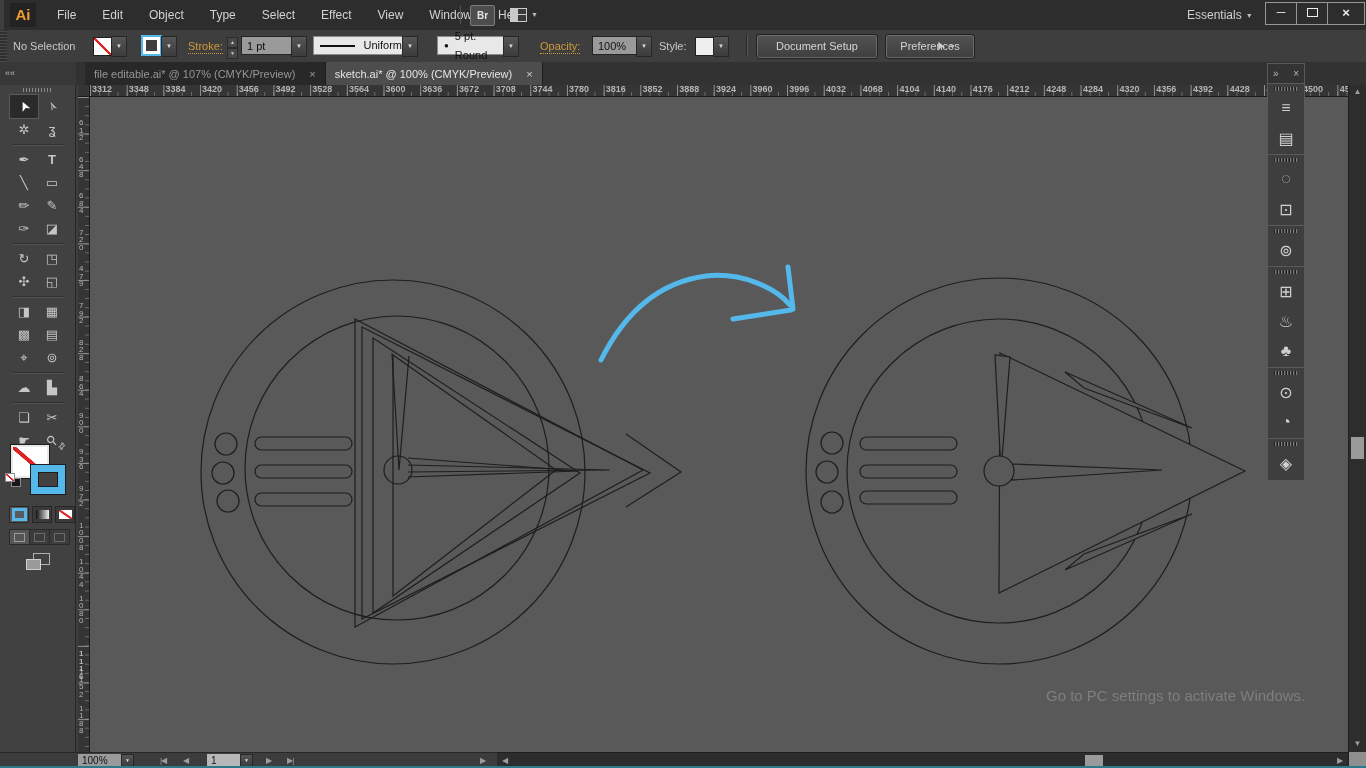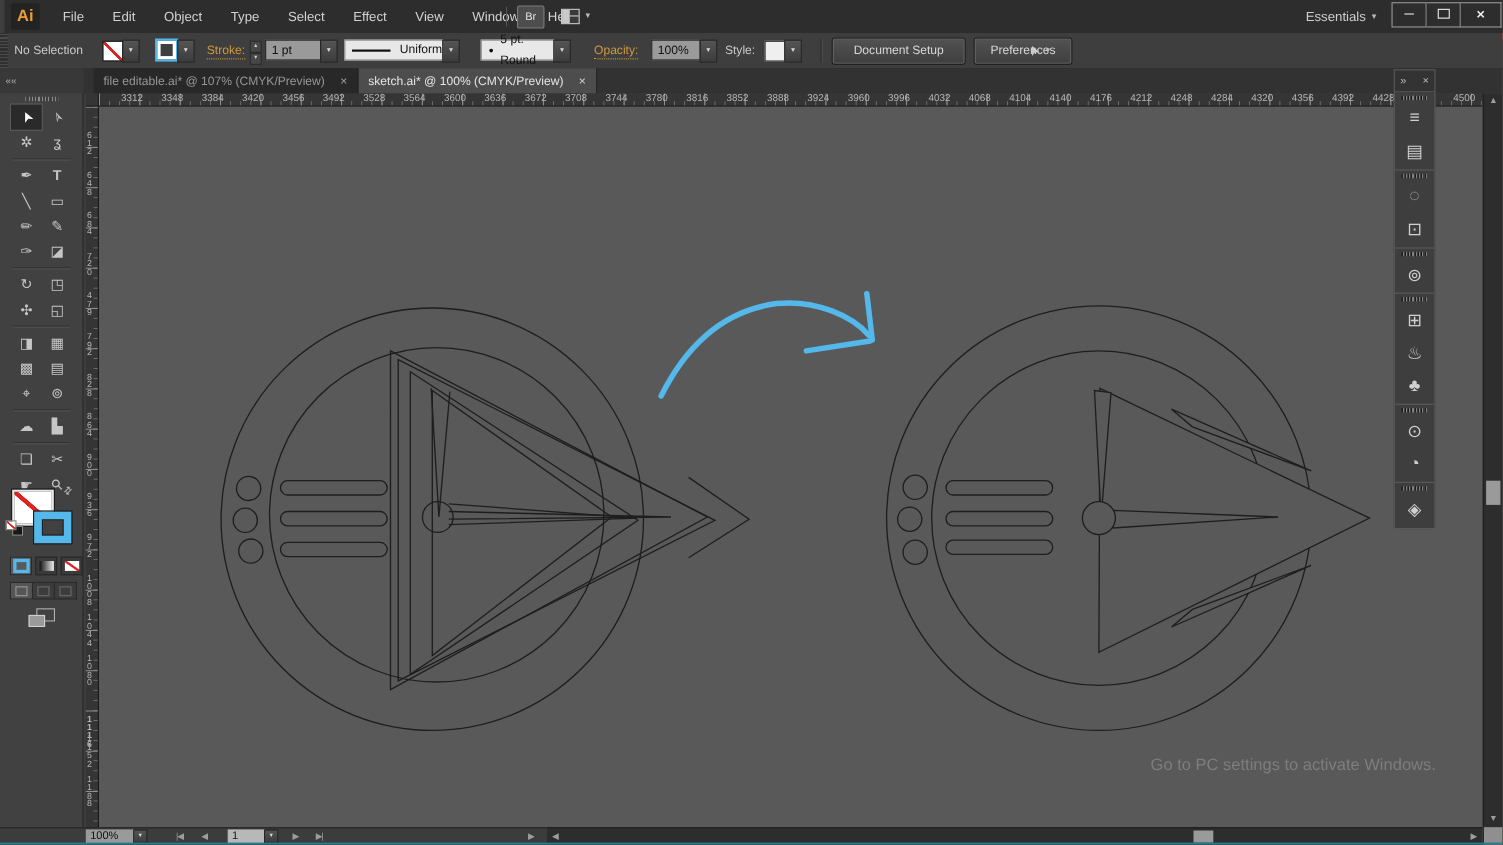--- a/index.html
+++ b/index.html
@@ -9,21 +9,21 @@
   .abs{position:absolute;}
 
   
   #titlebar{left:4px;top:0;width:1366px;height:30px;background:#2d2d2d;border-bottom:6px solid #ef4444;}
   #ai-logo{left:6px;top:3px;width:26px;height:24px;background:#232323;color:#ec9e35;
            font-weight:bold;font-size:15px;text-align:center;line-height:24px;border-radius:2px;}
   #menus{left:40px;top:0;height:30px;display:flex;align-items:center;}
   .menu-item{padding:0 13px;font-size:12px;color:#d2d2d2;line-height:30px;cursor:default;}
   #menu-div{left:456px;top:6px;width:1px;height:18px;background:#555;}
   #br-btn{left:466px;top:5px;width:23px;height:19px;background:#4d4d4d;border:1px solid #7d7d7d;
-          border-radius:2px;color:#e3e3e3;font-size:10px;font-weight:normal;text-align:center;line-height:19px;}
+          border-radius:2px;color:#e3e3e3;font-size:10px;font-weight:bold;text-align:center;line-height:19px;}
   #arrange-btn{left:506px;top:5px;width:36px;height:19px;display:flex;align-items:center;}
   .arrange-glyph{display:inline-block;width:15px;height:12px;border:1px solid #c9c9c9;position:relative;background:#3a3a3a;}
   .arrange-glyph::before{content:"";position:absolute;left:0;top:0;width:7px;height:12px;background:#c9c9c9;}
   .arrange-glyph::after{content:"";position:absolute;right:0;top:5px;width:8px;height:1px;background:#c9c9c9;}
   .mini-caret{font-size:7px;color:#bbb;margin-left:4px;}
   #workspace{left:1183px;top:0;height:30px;display:flex;align-items:center;}
   #workspace .ws-label{font-size:12px;color:#cfcfcf;}
   #winbtns{left:1261px;top:2px;display:flex;}
   .winbtn{width:30px;height:21px;border:1px solid #979797;border-left-width:0;color:#efefef;
           text-align:center;line-height:19px;font-size:12px;background:#2d2d2d;}
@@ -67,21 +67,21 @@
        font-size:11px;border-right:1px solid #1d1d1d;white-space:nowrap;}
   .tab.active{background:#4d4d4d;color:#e4e4e4;}
   .tab-close{margin-left:14px;font-size:11px;color:#9f9f9f;}
   .tab.active .tab-close{color:#cfcfcf;}
 
   
   #ruler-corner{left:78px;top:85px;width:12px;height:12px;background:#353535;border-right:1px solid #1a1a1a;border-bottom:1px solid #1a1a1a;box-sizing:border-box;}
   #hruler{left:90px;top:85px;width:1258px;height:12px;background:#353535;border-bottom:1px solid #1a1a1a;box-sizing:border-box;overflow:hidden;
     background-image:linear-gradient(90deg,#909090 0 1px,transparent 1px),linear-gradient(90deg,#6e6e6e 0 1px,transparent 1px);
     background-size:36.7px 12px,9.175px 4px;background-position:left bottom,left bottom;background-repeat:repeat-x,repeat-x;}
-  .hnum{position:absolute;top:0;font-size:9px;color:#b5b5b5;padding-left:20px;line-height:9px;}
+  .hnum{position:absolute;top:0;font-size:9px;color:#b5b5b5;padding-left:2px;line-height:9px;font-weight:bold;}
   #vruler{left:78px;top:97px;width:12px;height:655px;background:#353535;border-right:1px solid #1a1a1a;box-sizing:border-box;overflow:hidden;
     background-image:linear-gradient(180deg,#909090 0 1px,transparent 1px),linear-gradient(180deg,#6e6e6e 0 1px,transparent 1px);
     background-size:12px 36.6px,4px 9.15px;background-position:right top,right top;background-repeat:repeat-y,repeat-y;}
   .vnum{position:absolute;left:1px;width:8px;font-size:8px;line-height:7.5px;word-break:break-all;color:#b5b5b5;}
 
   
   #toolbar{left:0;top:85px;width:76px;height:667px;background:#414141;border-right:1px solid #262626;box-sizing:border-box;}
   #toolbar-grip{left:23px;top:3px;width:30px;height:4px;
     background:repeating-linear-gradient(90deg,#8a8a8a 0 1px,transparent 1px 3px);}
   #tools{left:10px;top:10px;width:56px;display:grid;grid-template-columns:28px 28px;}

